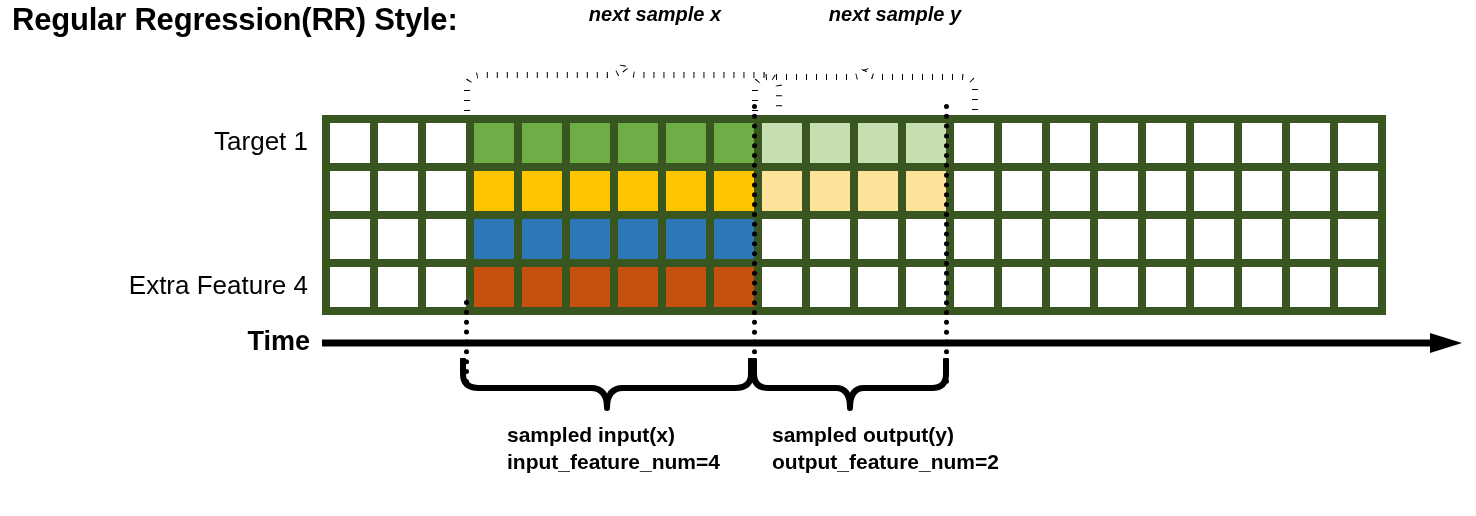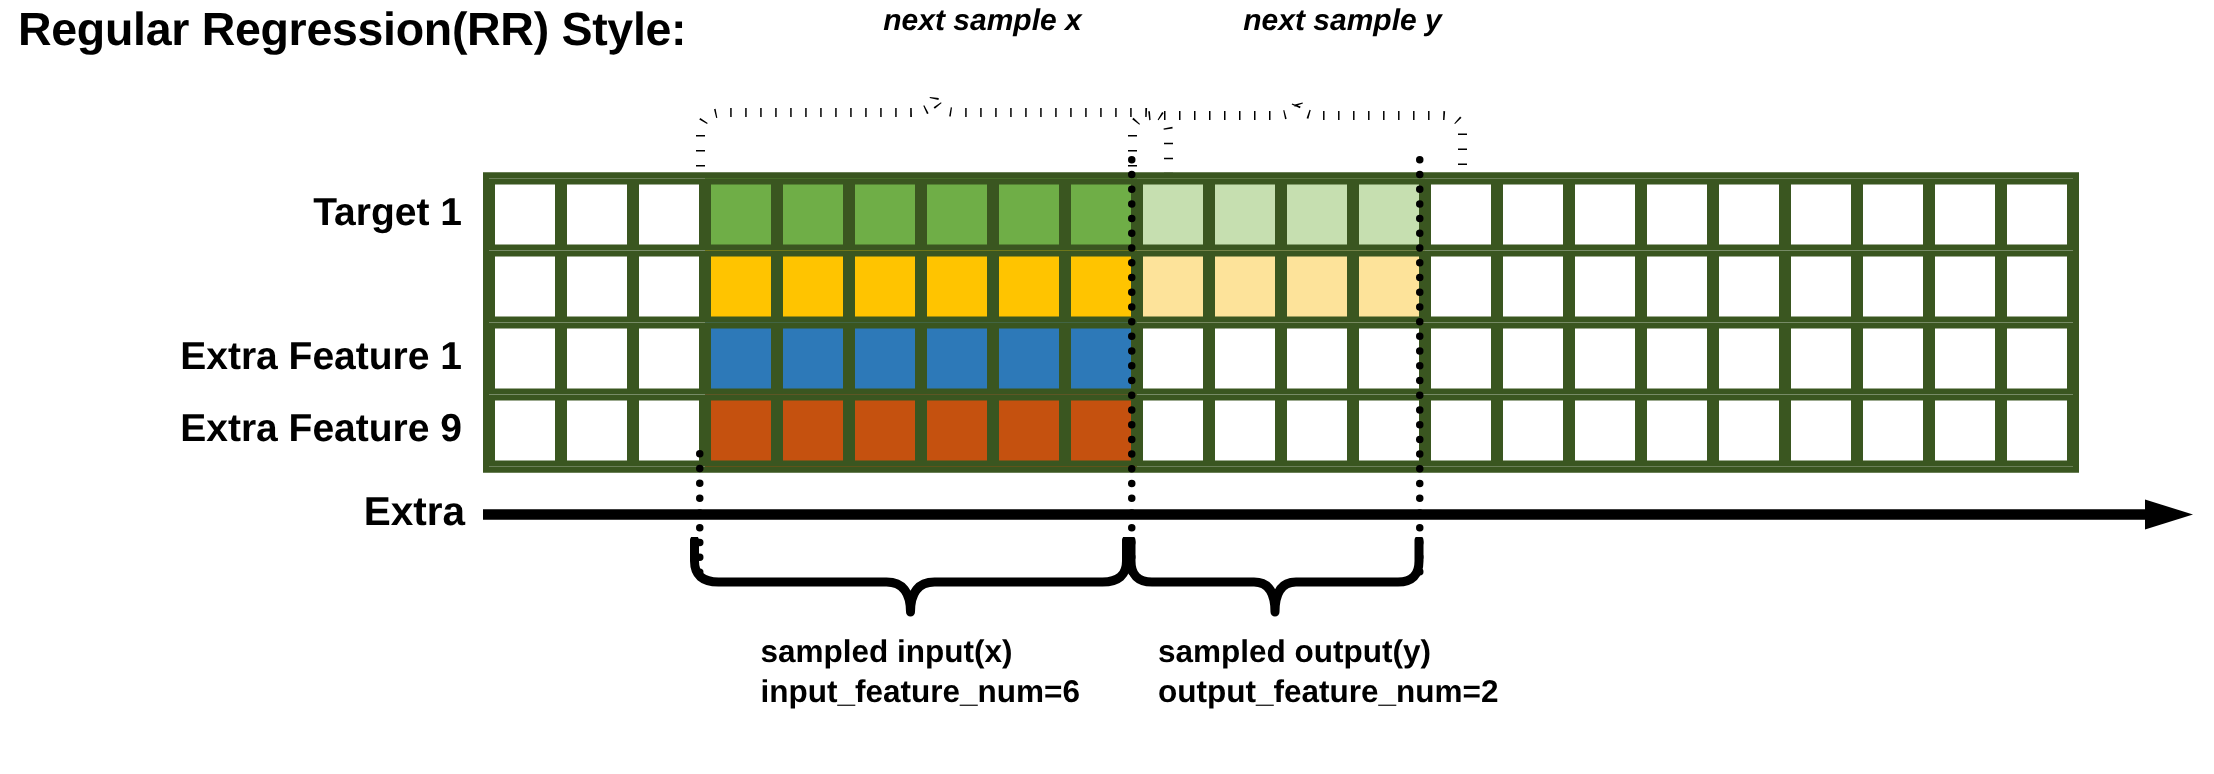--- a/index.html
+++ b/index.html
@@ -46,21 +46,21 @@
   #label-next-x { left: 565px; top: 3px; width: 180px; }
   #label-next-y { left: 805px; top: 3px; width: 180px; }
 
   
   .row-label {
     position: absolute;
     right: 1168px;       
     width: 300px;
     text-align: right;
     font-size: 26px;
-    font-weight: 700;
+    font-weight: 400;
     white-space: nowrap;
   }
   #rowlab-0 { top: 126px; }
   #rowlab-1 { top: 174px; }
   #rowlab-2 { top: 222px; }
   #rowlab-3 { top: 270px; }
 
   
   #grid {
     position: absolute;
@@ -141,22 +141,21 @@
 
   <svg class="brace-svg" style="left:455px; top:55px;" width="360" height="68" viewBox="0 0 360 68">
     <path d="M 12 66 L 12 34 Q 12 20 28 20 L 152 20 Q 168 20 168 8 Q 168 20 184 20 L 308 20 Q 324 20 324 34 L 324 66" fill="none" stroke="#000000" stroke-width="6" stroke-linecap="butt" stroke-dasharray="1 9"></path>
   </svg>
 
   <svg class="brace-svg" style="left:745px; top:55px;" width="260" height="68" viewBox="0 0 260 68">
     <path d="M 10 66 L 10 34 Q 10 22 24 22 L 106 22 Q 120 22 120 10 Q 120 22 134 22 L 216 22 Q 230 22 230 34 L 230 66" fill="none" stroke="#000000" stroke-width="6" stroke-linecap="butt" stroke-dasharray="1 9"></path>
   </svg>
 
   <div class="row-label" id="rowlab-0">Target 1</div>
-  <div class="row-label" id="rowlab-2">Extra Feature 1</div>
-  <div class="row-label" id="rowlab-3">Extra Feature 9</div>
+  <div class="row-label" id="rowlab-3">Extra Feature 4</div>
 
   <div id="grid">
       <div class="cell c-empty"></div>
       <div class="cell c-empty"></div>
       <div class="cell c-empty"></div>
       <div class="cell c-green"></div>
       <div class="cell c-green"></div>
       <div class="cell c-green"></div>
       <div class="cell c-green"></div>
       <div class="cell c-green"></div>
@@ -239,36 +238,36 @@
       <div class="cell c-empty"></div>
       <div class="cell c-empty"></div>
       <div class="cell c-empty"></div>
       <div class="cell c-empty"></div>
     </div>
 
   <div class="vline" style="left:464px; top:300px; height:84px;"></div>
   <div class="vline" style="left:752px; top:104px; height:280px;"></div>
   <div class="vline" style="left:944px; top:104px; height:280px;"></div>
 
-  <div id="time-label">Extra</div>
+  <div id="time-label">Time</div>
   <svg id="time-axis" width="1140" height="26" viewBox="0 0 1140 26">
     <line x1="0" y1="13" x2="1112" y2="13" stroke="#000000" stroke-width="7"></line>
     <polygon points="1108,3 1140,13 1108,23" fill="#000000"></polygon>
   </svg>
 
   <svg class="brace-svg" style="left:455px; top:358px;" width="306" height="58" viewBox="0 0 306 58">
     <path d="M 8 2 L 8 16 Q 8 30 24 30 L 136 30 Q 152 30 152 50 Q 152 30 168 30 L 280 30 Q 296 30 296 16 L 296 2" fill="none" stroke="#000000" stroke-width="6" stroke-linecap="round" stroke-linejoin="round"></path>
   </svg>
 
   <svg class="brace-svg" style="left:748px; top:358px;" width="208" height="58" viewBox="0 0 208 58">
     <path d="M 6 2 L 6 16 Q 6 30 20 30 L 88 30 Q 102 30 102 50 Q 102 30 116 30 L 184 30 Q 198 30 198 16 L 198 2" fill="none" stroke="#000000" stroke-width="6" stroke-linecap="round" stroke-linejoin="round"></path>
   </svg>
 
   <div class="caption" id="caption-x">
     <div>sampled input(x)</div>
-    <div>input_feature_num=6</div>
+    <div>input_feature_num=4</div>
   </div>
   <div class="caption" id="caption-y">
     <div>sampled output(y)</div>
     <div>output_feature_num=2</div>
   </div>
 
 </div>
 
 </body></html>

